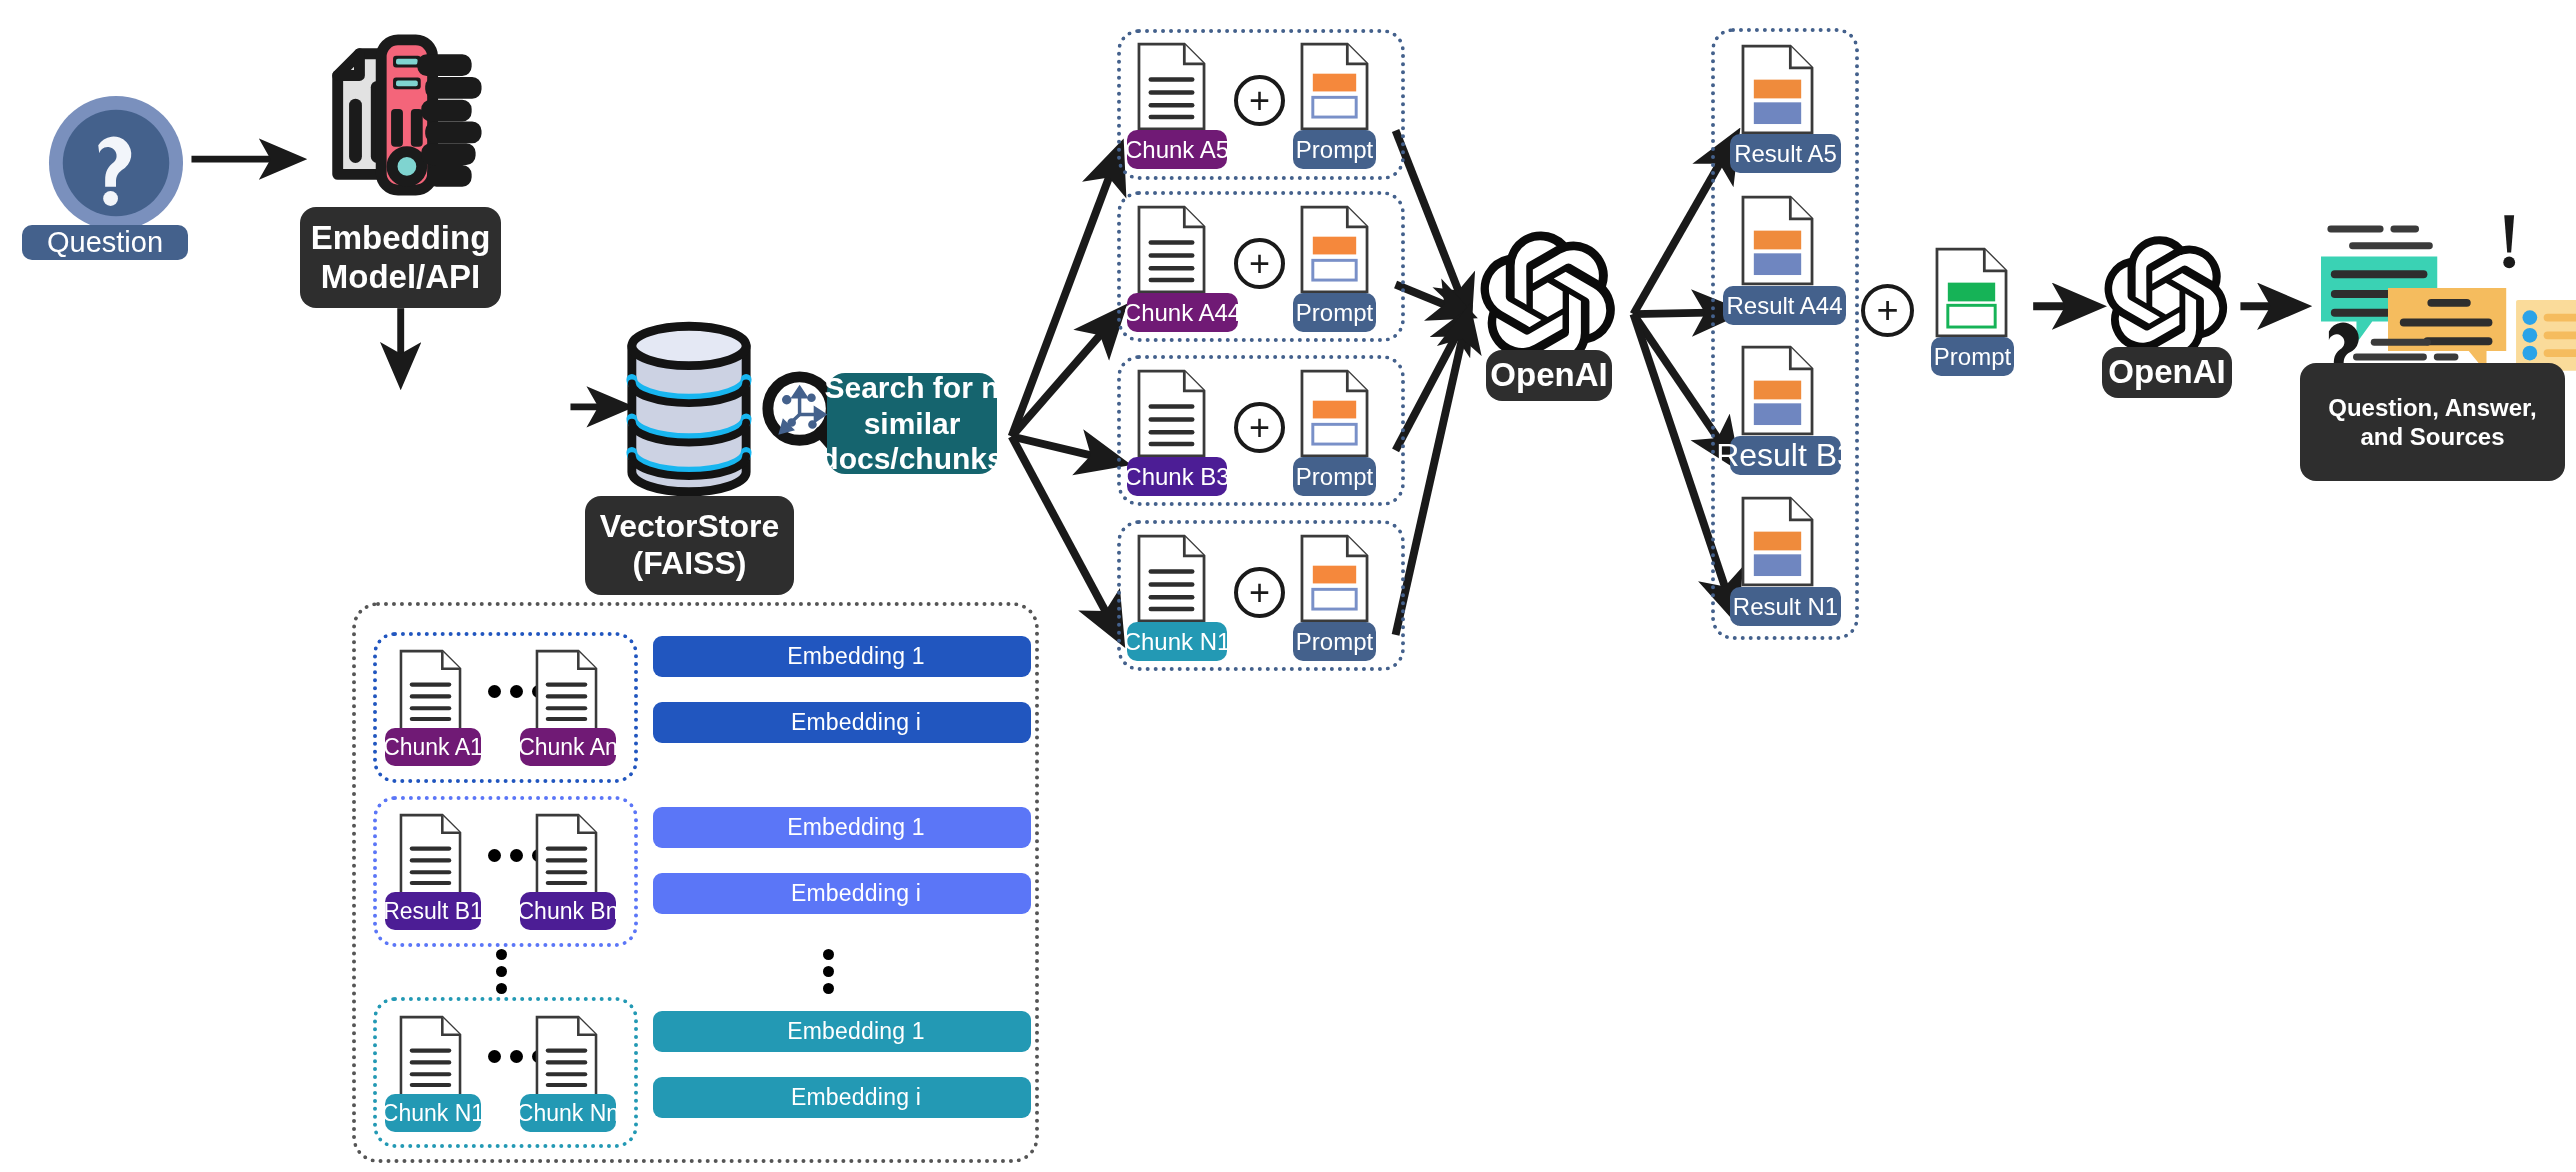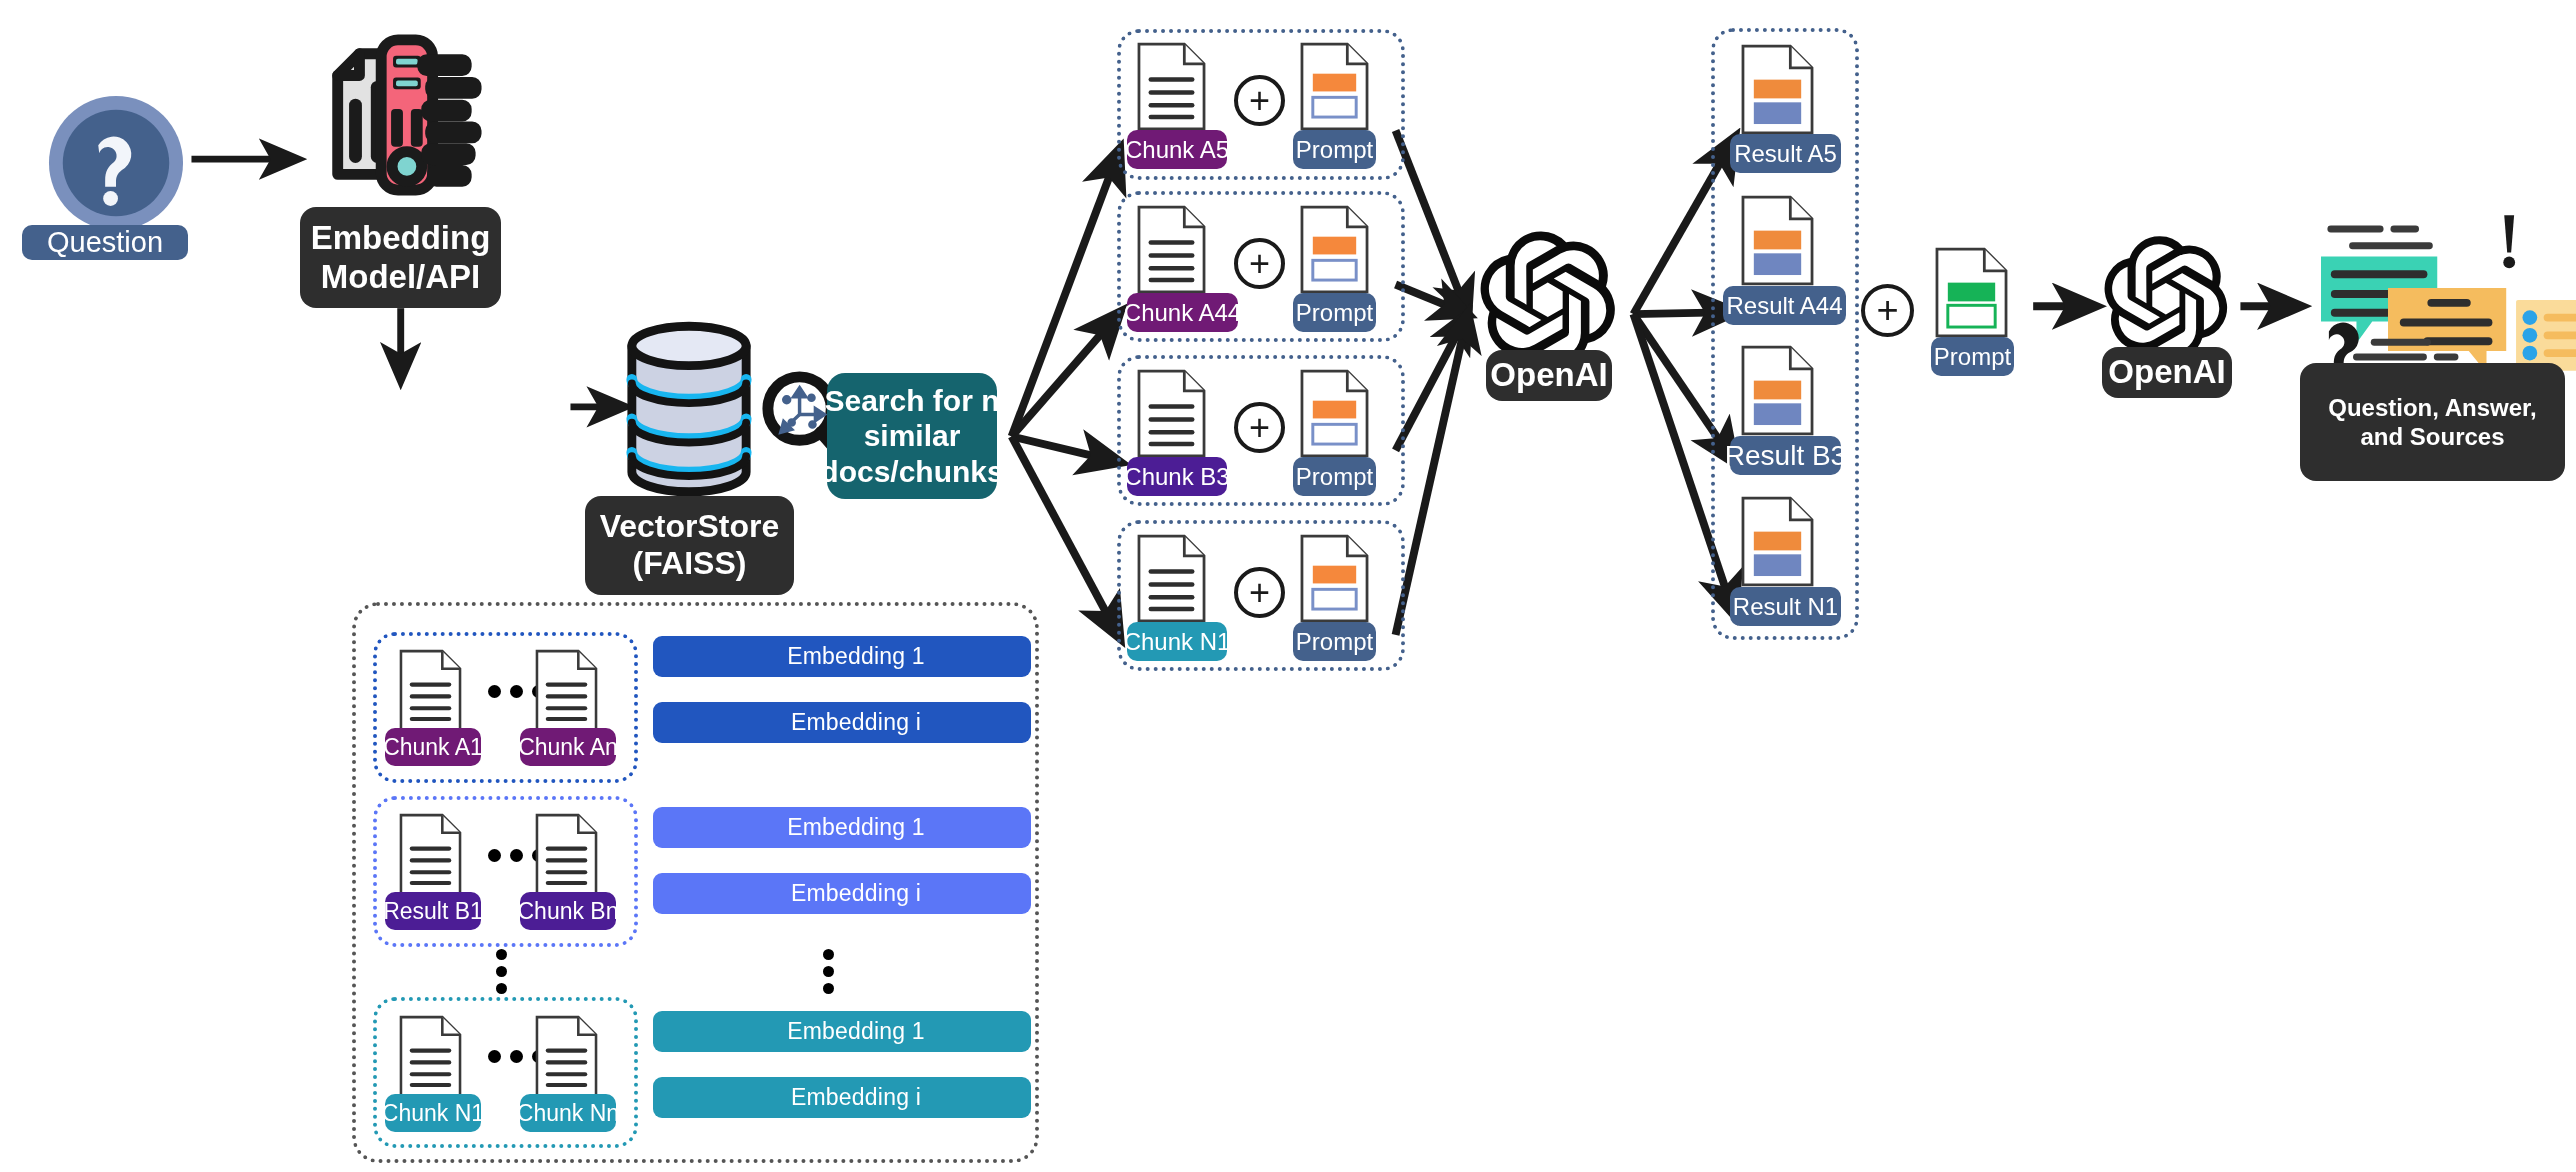--- a/index.html
+++ b/index.html
@@ -155,21 +155,21 @@
       <line x1="44" y1="48" x2="64" y2="48"></line>
         <path d="M69 48 l-9 -6 l0 12 Z"></path>
       <line x1="44" y1="48" x2="29" y2="62"></line>
         <path d="M25 66 l3 -11 l8 8 Z"></path>
       <circle cx="31" cy="33" r="3"></circle>
         <circle cx="56" cy="31" r="2.6"></circle>
       <circle cx="36" cy="56" r="2.6"></circle>
         <circle cx="57" cy="58" r="2.6"></circle>
     </g>
   </svg>
-  <div class="pill teal" style="left:827px;top:373px;width:170px;height:126px;font-size:30px;flex-direction:column;gap:4px;">
+  <div class="pill teal" style="left:827px;top:373px;width:170px;height:101px;font-size:30px;flex-direction:column;gap:4px;">
     <span>Search for n</span>
     <span>similar</span>
     <span>docs/chunks</span>
   </div>
 
   <div class="dotframe df-gray" style="left:352px;top:602px;width:679px;height:553px;border-radius:26px;"></div>
 
   <div class="dotframe df-blueA" style="left:373px;top:632px;width:257px;height:143px;"></div>
   <svg class="docicon" style="left:399px;top:649px;width:63px;height:83px;" viewBox="0 0 64 84">
     <path d="M2 2 L44 2 L62 20 L62 82 L2 82 Z" fill="#fff" stroke="#3a3a3a" stroke-width="2.6"></path>
@@ -383,21 +383,21 @@
     <rect x="13" y="59" width="48" height="22" fill="#6f86c0"></rect>
   </svg>
   <div class="pill slate" style="left:1723px;top:286px;width:123px;height:39px;font-size:24px;">Result A44</div>
 
   <svg class="docicon" style="left:1741px;top:345px;width:73px;height:91px;" viewBox="0 0 74 92">
     <path d="M2 2 L50 2 L72 24 L72 90 L2 90 Z" fill="#fff" stroke="#3a3a3a" stroke-width="2.8"></path>
     <path d="M50 2 L50 24 L72 24" fill="#fff" stroke="#3a3a3a" stroke-width="2.8"></path>
     <rect x="13" y="36" width="48" height="19" fill="#ef8b3c"></rect>
     <rect x="13" y="59" width="48" height="22" fill="#6f86c0"></rect>
   </svg>
-  <div class="pill slate" style="left:1730px;top:436px;width:111px;height:39px;font-size:28px;">Result B3</div>
+  <div class="pill slate" style="left:1730px;top:436px;width:111px;height:39px;font-size:32px;">Result B3</div>
 
   <svg class="docicon" style="left:1741px;top:496px;width:73px;height:91px;" viewBox="0 0 74 92">
     <path d="M2 2 L50 2 L72 24 L72 90 L2 90 Z" fill="#fff" stroke="#3a3a3a" stroke-width="2.8"></path>
     <path d="M50 2 L50 24 L72 24" fill="#fff" stroke="#3a3a3a" stroke-width="2.8"></path>
     <rect x="13" y="36" width="48" height="19" fill="#ef8b3c"></rect>
     <rect x="13" y="59" width="48" height="22" fill="#6f86c0"></rect>
   </svg>
   <div class="pill slate" style="left:1730px;top:587px;width:111px;height:39px;font-size:24px;">Result N1</div>
 
   <div class="pluscircle" style="left:1861px;top:284px;width:45px;height:45px;font-size:38px;">+</div>

